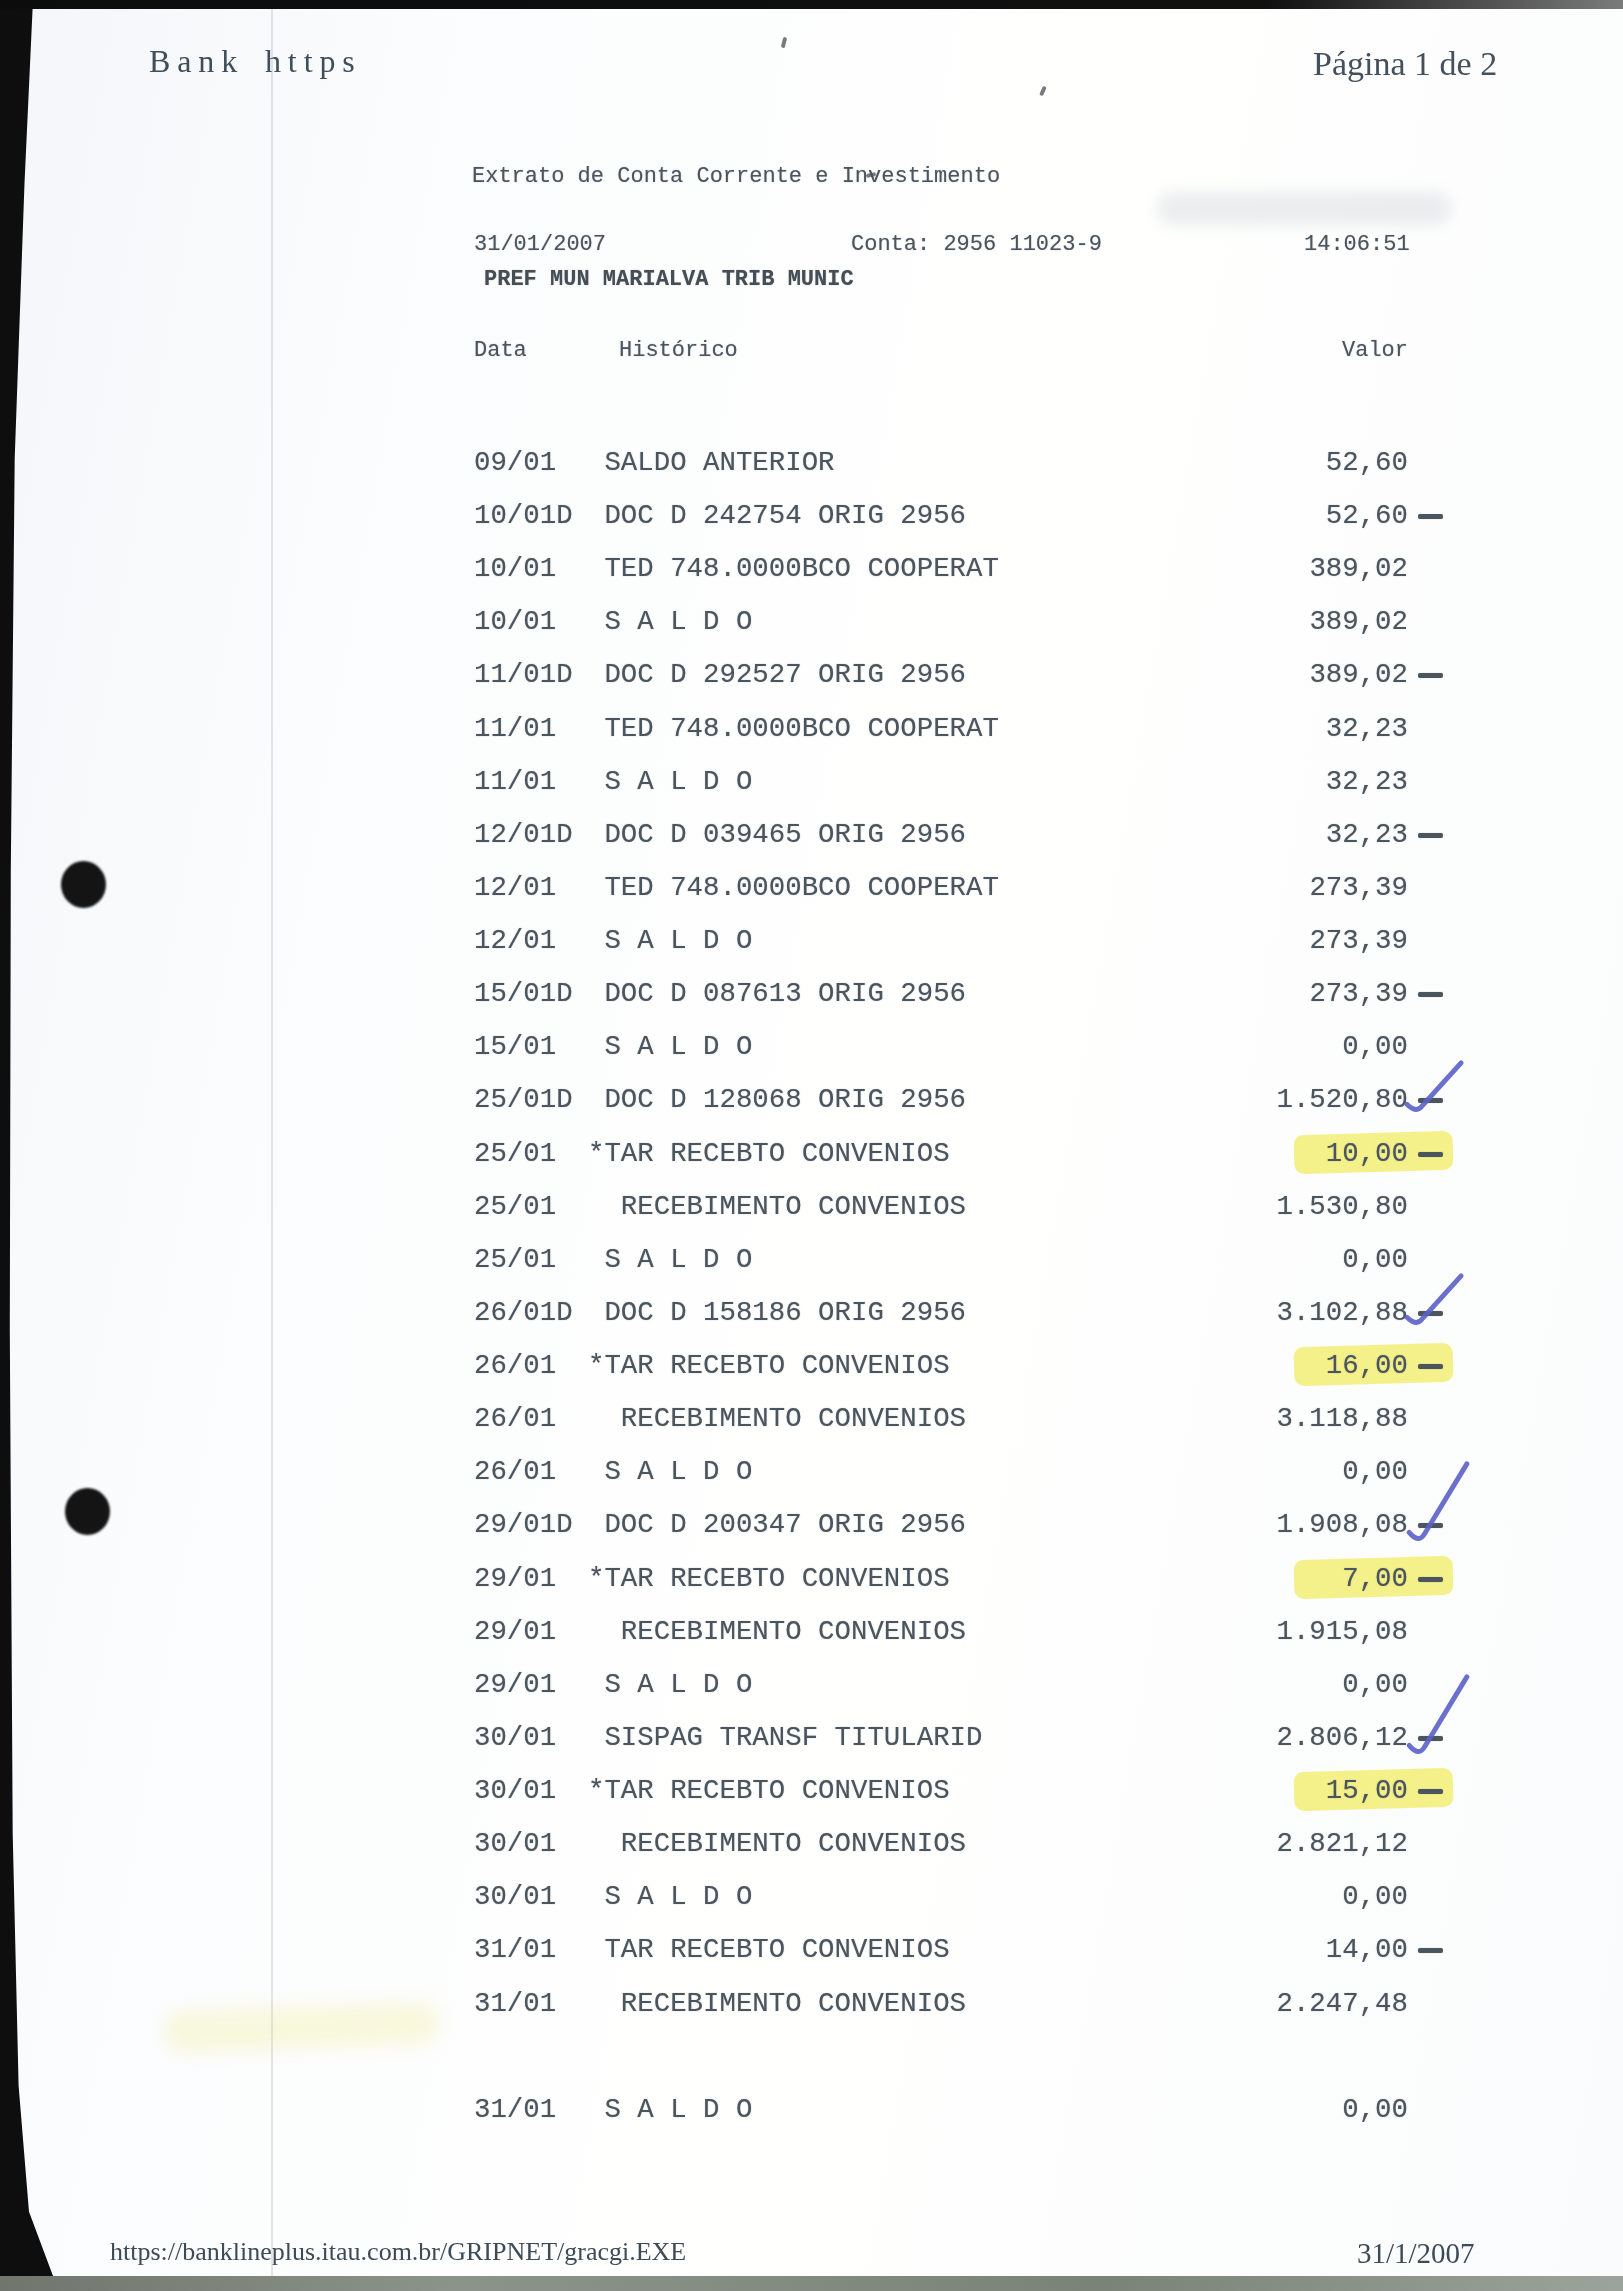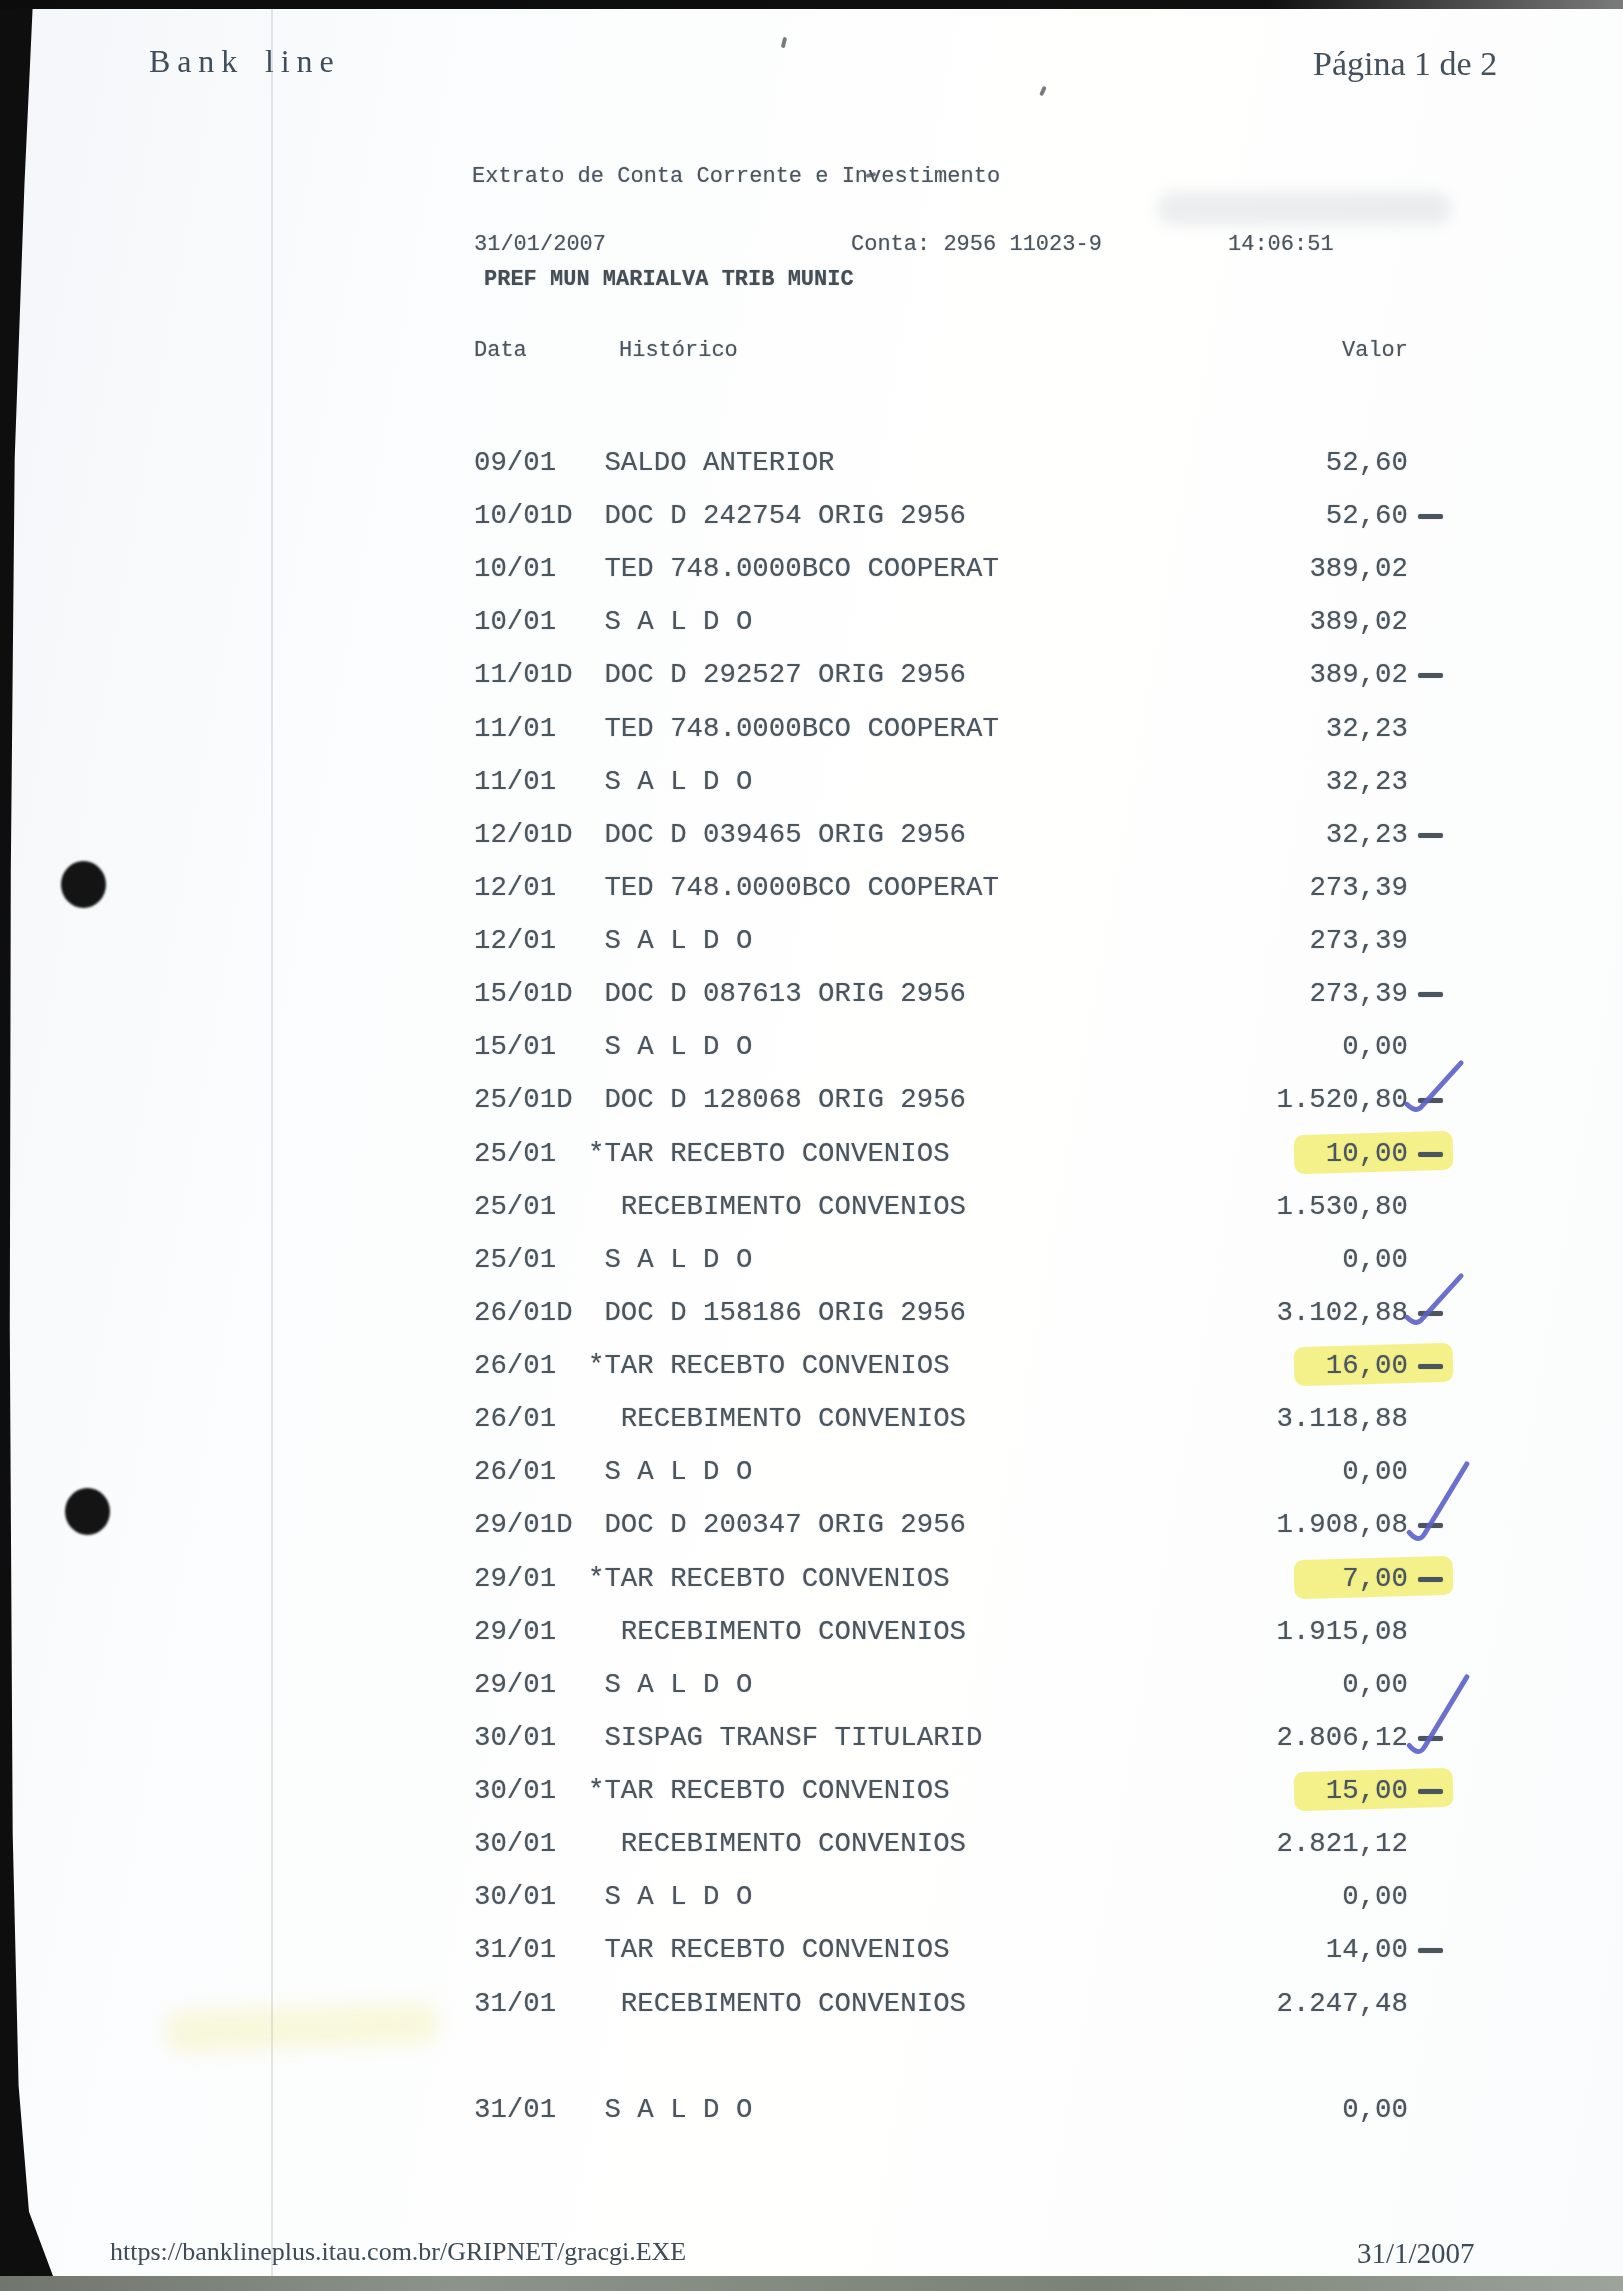--- a/index.html
+++ b/index.html
@@ -29,21 +29,21 @@
 
   
   .serif{position:absolute;font-family:"Liberation Serif","DejaVu Serif",serif;color:#44505c;white-space:pre;}
   .mono{position:absolute;font-size:22px;line-height:31px;color:var(--ink,#4b555e);white-space:pre;
     text-shadow:0 0 1.2px rgba(75,85,95,.45);}
   .brand{left:149px;top:43px;font-size:32px;letter-spacing:6.9px;word-spacing:5.9px;color:#3f4e5a;}
   .pageno{left:1313px;top:45px;font-size:34px;}
   .title{left:472px;top:161px;}
   .sdate{left:474px;top:229px;}
   .conta{left:851px;top:229px;}
-  .time{left:1228px;top:229px;}
+  .time{left:1304px;top:229px;}
   .holder{left:484px;top:264px;font-weight:bold;color:#454e55;}
   .colh-date{left:474px;top:335px;}
   .colh-hist{left:619px;top:335px;}
   .colh-val{left:1078px;top:335px;width:330px;text-align:right;}
   .furl{left:110px;top:2237px;font-size:26px;color:#3d4b57;}
   .fdate{left:1357px;top:2237px;font-size:29px;color:#3d4b57;}
 
   
   #rows{position:absolute;left:0;top:0;width:1455px;height:2292px;}
   .row{position:absolute;left:0;width:1623px;height:37px;}
@@ -59,21 +59,21 @@
   .check{position:absolute;}
   .check.short{left:1402px;top:-27.4px;width:65px;height:65px;}
   .check.long{left:1404px;top:-51px;width:69px;height:92px;}
   .check svg{width:100%;height:100%;display:block;}
 </style>
 </head>
 <body>
 
 <div class="page" style="--ink: #4b555e; --hl: #f2ee76;">
 
-  <div class="serif brand">Bank line</div>
+  <div class="serif brand">Bank https</div>
   <div class="serif pageno">Página 1 de 2</div>
 
   <div class="mono title">Extrato de Conta Corrente e Investimento</div>
   <div class="mono sdate">31/01/2007</div>
   <div class="mono conta">Conta: 2956 11023-9</div>
   <div class="mono time">14:06:51</div>
   <div class="mono holder">PREF MUN MARIALVA TRIB MUNIC</div>
 
   <div class="mono colh-date">Data</div>
   <div class="mono colh-hist">Histórico</div>

